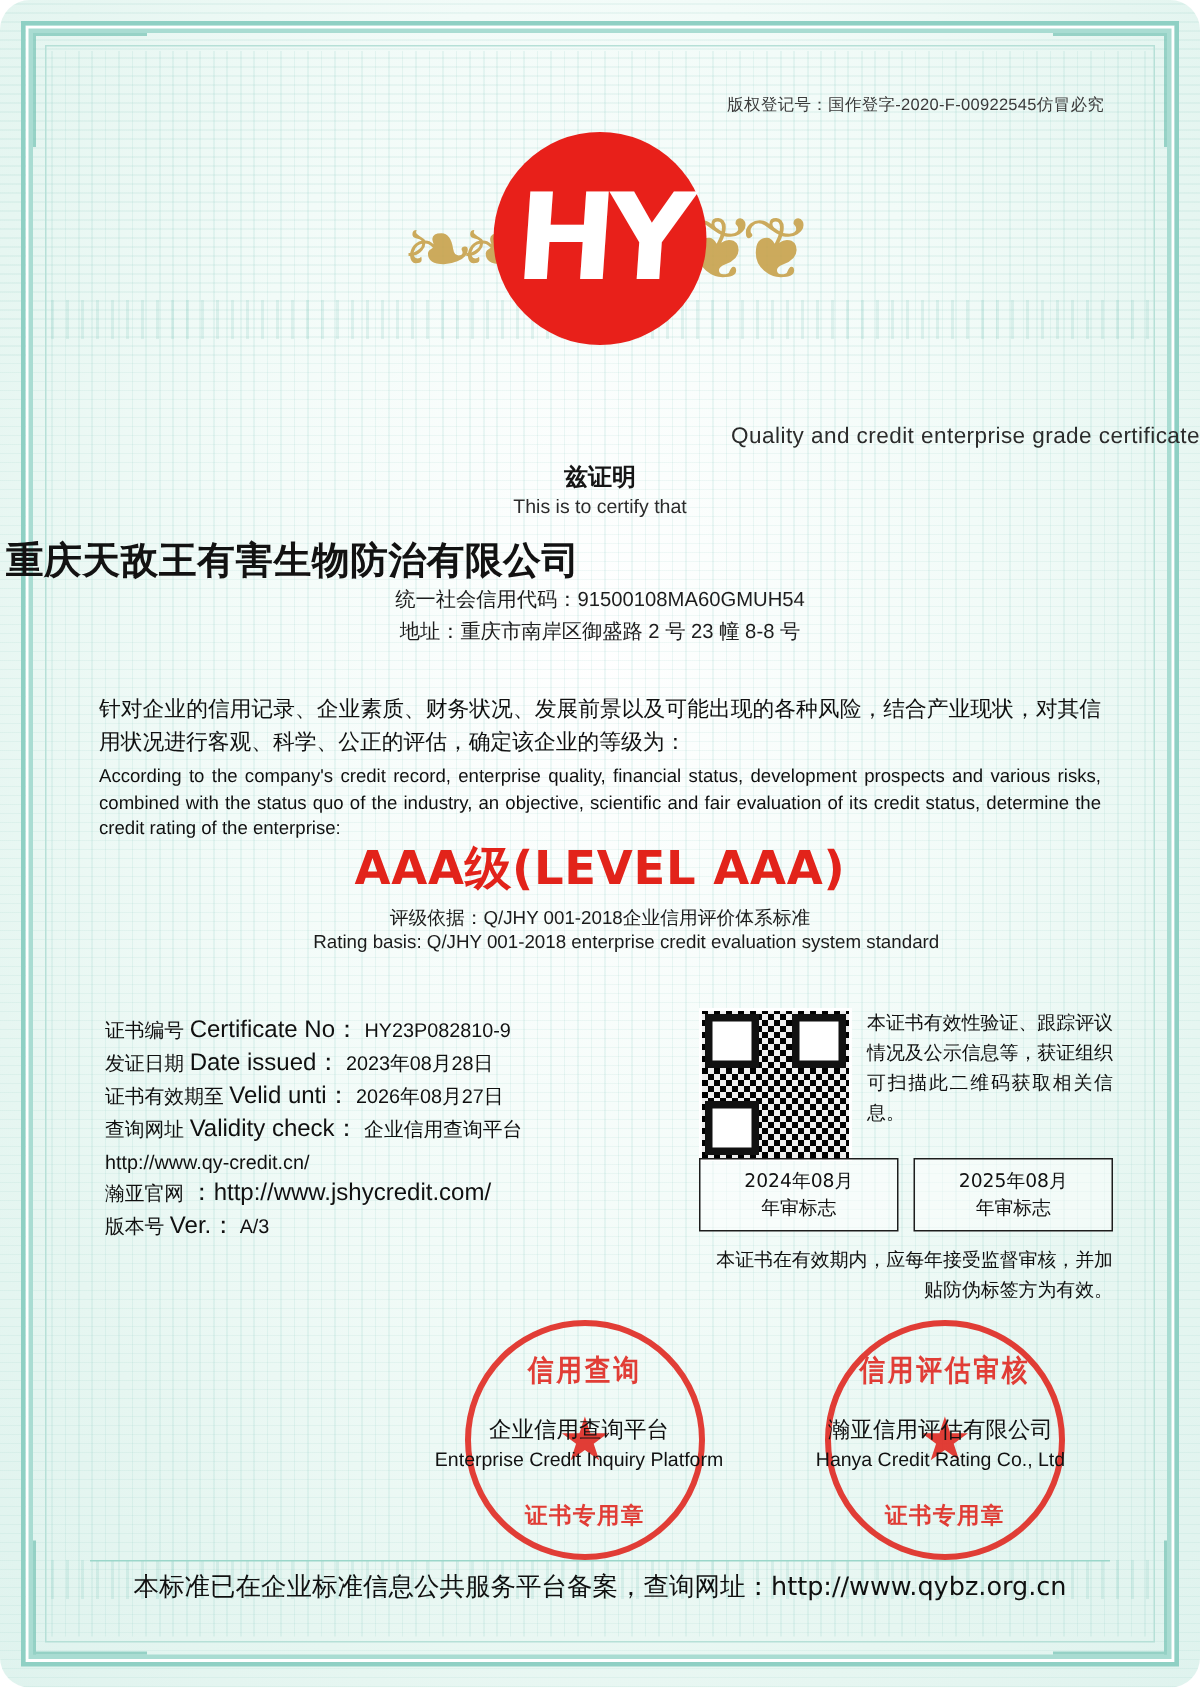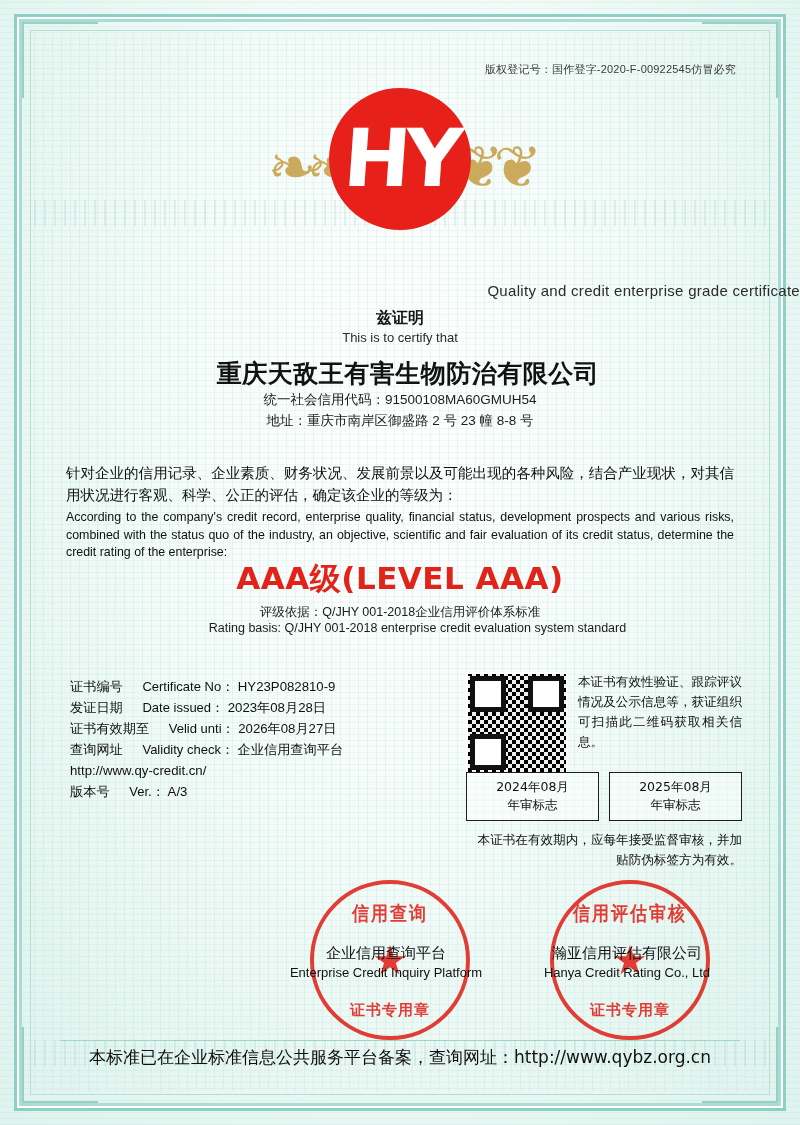--- a/index.html
+++ b/index.html
@@ -14,20 +14,21 @@
     overflow: hidden;
   }
   .certificate {
     position: relative;
     width: 800px;
     height: 1125px;
     background:
       repeating-linear-gradient(0deg, rgba(120,190,180,0.10) 0px, rgba(120,190,180,0.10) 1px, rgba(255,255,255,0) 1px, rgba(255,255,255,0) 6px),
       radial-gradient(ellipse at 50% 38%, #ffffff 0%, #f2fbf8 45%, #e6f6f1 75%, #dff3ee 100%);
     overflow: hidden;
+    border-radius: 20px;
   }
   
   .border-outer {
     position: absolute;
     left: 14px; top: 14px; right: 14px; bottom: 14px;
     border: 3px solid #8fd0c4;
     box-shadow: inset 0 0 0 2px #ffffff, inset 0 0 0 5px #a9dcd2;
   }
   .border-inner {
     position: absolute;
@@ -135,22 +136,21 @@
   }
   .certify-en {
     position: absolute;
     top: 330px; left: 0; right: 0;
     text-align: center;
     font-size: 13px;
     color: #2b2b2b;
   }
   .company {
     position: absolute;
-    top: 357px; left: 16px; right: 0;
-    text-align: center;
+    top: 357px; left: 4px; right: 0;
     font-size: 25px;
     font-weight: bold;
     color: #121212;
     letter-spacing: .5px;
     font-family: "DejaVu Sans", sans-serif;
   }
   .credit-code {
     position: absolute;
     top: 391px; left: 0; right: 0;
     text-align: center;
@@ -216,21 +216,21 @@
     position: absolute;
     left: 70px;
     top: 676px;
     width: 380px;
     font-size: 13.2px;
     color: #101010;
     line-height: 21px;
   }
   .details .row { white-space: nowrap; }
   .details .lbl-zh { font-family: "DejaVu Sans", sans-serif; }
-  .details .lbl-en { font-size: 13px; padding-left: 16px; }
+  .details .lbl-en { font-size: 16px; }
   .details .val { }
 
   
   .qr {
     position: absolute;
     left: 466px;
     top: 672px;
     width: 98px;
     height: 98px;
     background:
@@ -418,20 +418,24 @@
     </div>
     <div class="row">
       <span class="lbl-zh">查询网址</span>
       <span class="lbl-en">Validity check：</span>
       <span class="val">企业信用查询平台</span>
     </div>
     <div class="row">
       <span class="val">http://www.qy-credit.cn/</span>
     </div>
     <div class="row">
+      <span class="lbl-zh">瀚亚官网</span>
+      <span class="lbl-en">：http://www.jshycredit.com/</span>
+    </div>
+    <div class="row">
       <span class="lbl-zh">版本号</span>
       <span class="lbl-en">Ver.：</span>
       <span class="val">A/3</span>
     </div>
   </div>
 
   <div class="qr">
     <span class="qr-finder a"></span>
     <span class="qr-finder b"></span>
     <span class="qr-finder c"></span>

